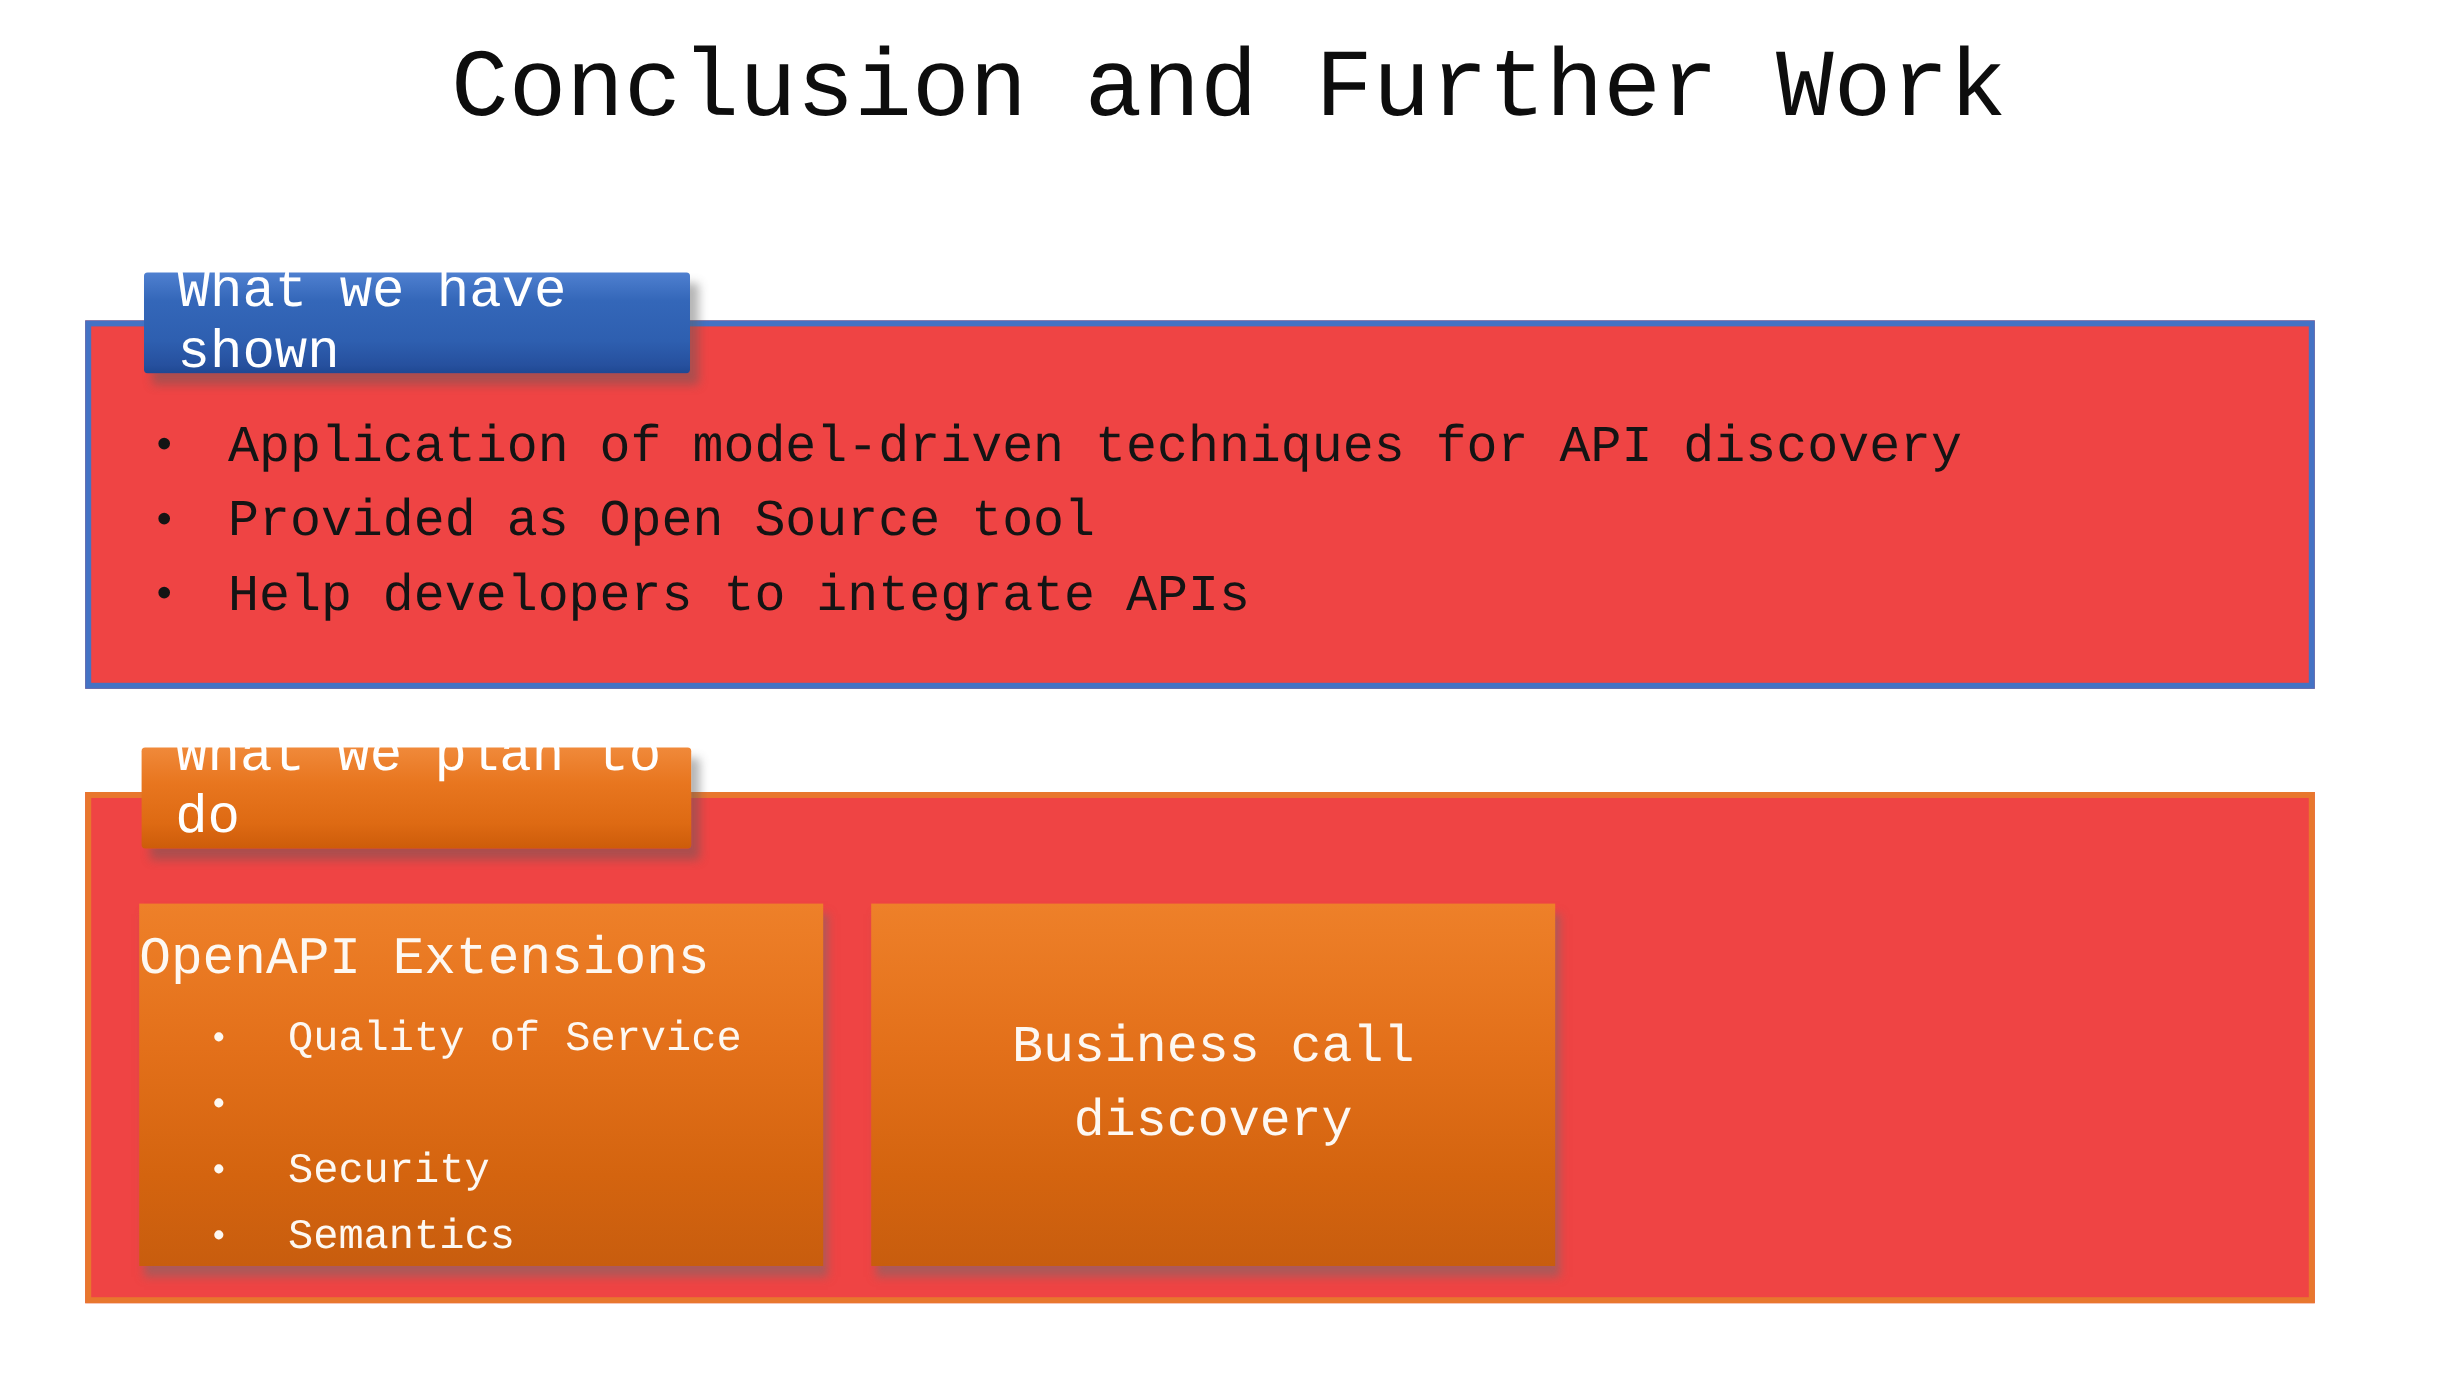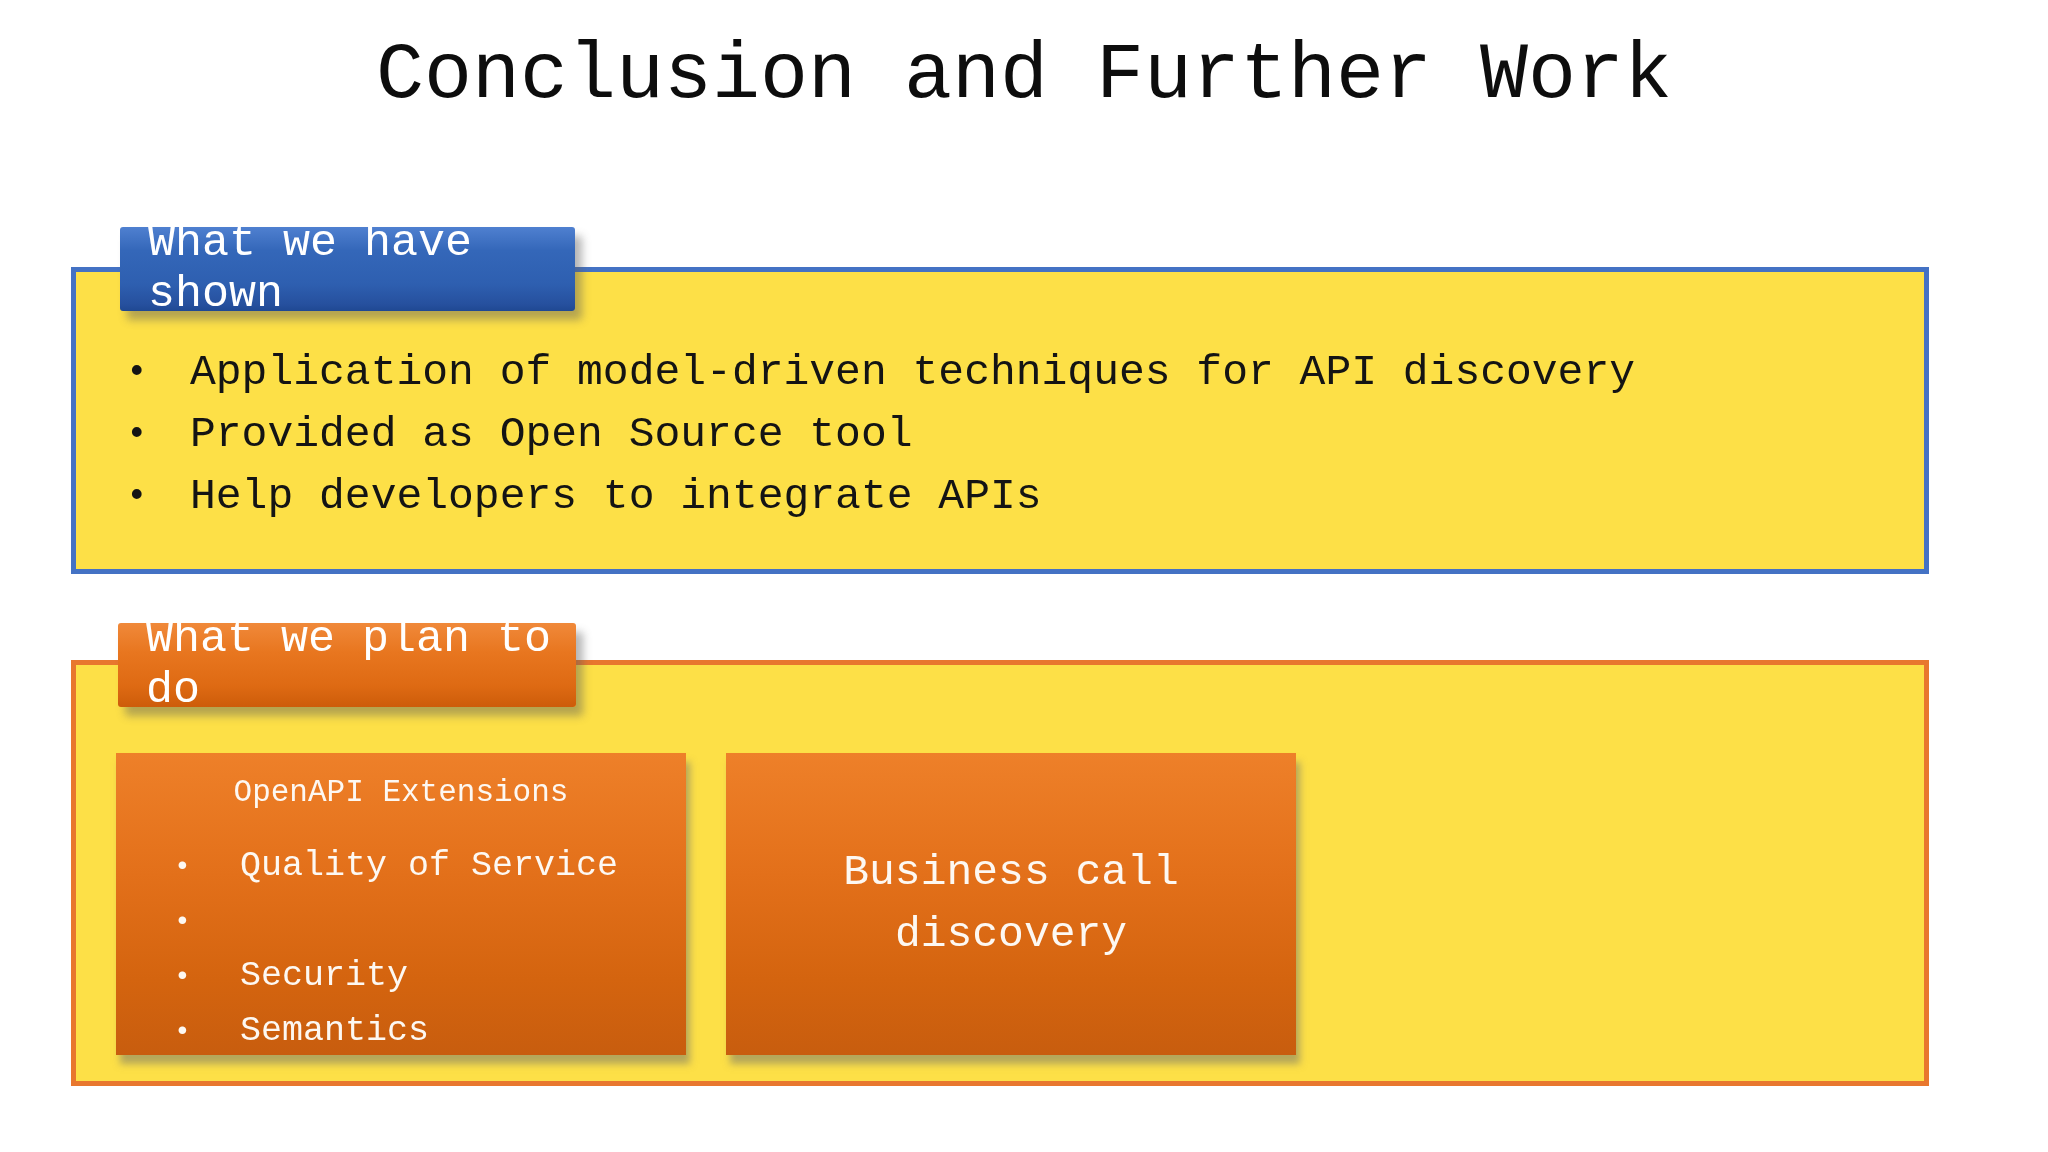--- a/index.html
+++ b/index.html
@@ -6,21 +6,21 @@
   .slide {
     position:relative; width:2048px; height:1152px; background:#ffffff;
     font-family:Liberation Mono, monospace; overflow:hidden;
   }
   .slide-title {
     position:absolute; top:28px; left:0; width:100%;
     text-align:center; font-size:80px; line-height:96px; font-weight:400;
     color:#0d0d0d; letter-spacing:0px;
   }
   
-  .section { position:absolute; background:#fde047; }
+  .section { position:absolute; background:#ef4444; }
   .section.shown {
     left:71px; top:267px; width:1848px; height:297px;
     border:5px solid #4472C4;
   }
   .section.plan {
     left:71px; top:660px; width:1848px; height:416px;
     border:5px solid #E8772E;
   }
   
   .tab {
@@ -31,36 +31,37 @@
     box-shadow:7px 9px 8px rgba(90,90,90,0.45);
     z-index:3;
   }
   .tab.blue {
     left:44px; top:-45px; width:455px;
     background:linear-gradient(180deg,#4f80d0 0%,#3467b9 28%,#2e5fb0 68%,#26509e 92%,#1f4892 100%);
   }
   .tab.orange {
     left:42px; top:-42px; width:458px;
     background:linear-gradient(180deg,#f0893a 0%,#e8761f 35%,#de6a13 75%,#cd5c0a 100%);
+    align-items:flex-end;
   }
   
   .shown-list { position:absolute; left:50px; top:70px; color:#141414; font-size:43px; }
   .shown-list .li { display:flex; line-height:62px; }
   .shown-list .li .marker { width:64px; flex:0 0 64px; font-size:36px; }
   
   .card {
     position:absolute; top:88px; width:570px; height:302px;
     background:linear-gradient(180deg,#ee8029 0%,#e3701a 40%,#d4640f 75%,#c85d0e 100%);
     box-shadow:4px 9px 7px rgba(110,110,110,0.5);
     color:#fdf8f2; box-sizing:border-box;
   }
   .card.c1 { left:40px; }
   .card.c2 { left:650px; }
   .card.c3 { left:1260px; }
-  .card-title { text-align:center; font-size:31px; margin-top:22px; }
+  .card-title { font-size:44px; margin-top:22px; }
   .card-list { position:absolute; left:58px; top:86px; font-size:35px; }
   .card-list .li { display:flex; line-height:55px; }
   .card-list .li .marker { width:66px; flex:0 0 66px; font-size:28px; }
   .card-center {
     position:absolute; inset:0; display:flex; flex-direction:column;
     align-items:center; justify-content:center;
     font-size:43px; line-height:62px; text-align:center;
   }
 </style>
 </head>

